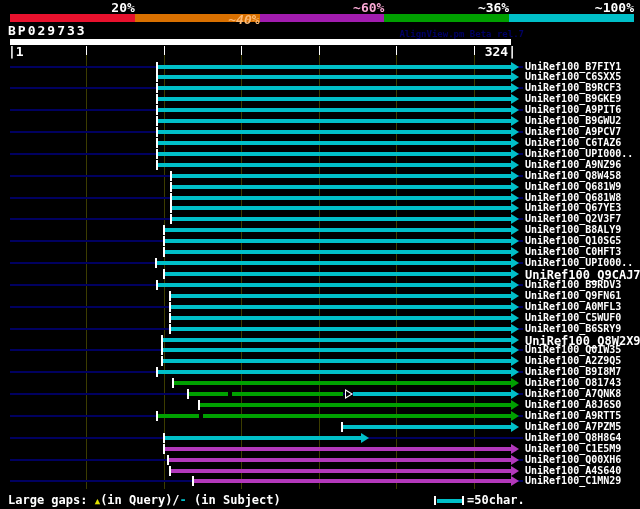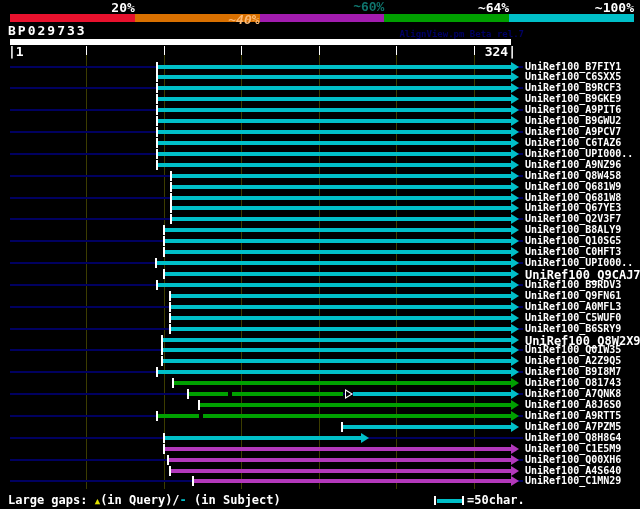--- a/index.html
+++ b/index.html
@@ -20,23 +20,23 @@
 </head>
 <body>
 
 <div id="app">
   <div id="scale-area">
       <div style="position: absolute; top: 14px; height: 8px; left: 10px; width: 124.8px; background: rgb(232, 17, 45);"></div>
       <div style="position: absolute; top: 0px; left: 134.8px; transform: translateX(-100%); font-size: 13px; color: rgb(255, 255, 255); white-space: pre;">20%</div>
       <div style="position: absolute; top: 14px; height: 8px; left: 134.8px; width: 124.8px; background: rgb(217, 112, 0);"></div>
       <div style="position: absolute; top: 12px; left: 259.6px; transform: translateX(-100%); font-size: 13px; color: #fdba74; white-space: pre; font-style: italic;">~40%</div>
       <div style="position: absolute; top: 14px; height: 8px; left: 259.6px; width: 124.8px; background: rgb(162, 28, 175);"></div>
-      <div style="position: absolute; top: 0px; left: 384.4px; transform: translateX(-100%); font-size: 13px; color: #0f766e; white-space: pre; font-family: Liberation Mono, monospace;">~60%</div>
+      <div style="position: absolute; top: 0px; left: 384.4px; transform: translateX(-100%); font-size: 13px; color: #f9a8d4; white-space: pre;">~60%</div>
       <div style="position: absolute; top: 14px; height: 8px; left: 384.4px; width: 124.8px; background: rgb(0, 160, 0);"></div>
-      <div style="position: absolute; top: 0px; left: 509.2px; transform: translateX(-100%); font-size: 13px; color: rgb(255, 255, 255); white-space: pre;">~64%</div>
+      <div style="position: absolute; top: 0px; left: 509.2px; transform: translateX(-100%); font-size: 13px; color: rgb(255, 255, 255); white-space: pre;">~36%</div>
       <div style="position: absolute; top: 14px; height: 8px; left: 509.2px; width: 124.8px; background: rgb(0, 191, 200);"></div>
       <div style="position: absolute; top: 0px; left: 634px; transform: translateX(-100%); font-size: 13px; color: rgb(255, 255, 255); white-space: pre;">~100%</div>
     </div>
   <div id="title">BP029733</div>
   <div id="watermark">AlignView.pm Beta rel.7</div>
   <div id="querybar"></div>
   <div id="ruler-start" class="ruler-label">|1</div>
   <div id="ruler-end" class="ruler-label">324|</div>
   <div id="plot">
       <div style="position: absolute; left: 86.0031px; top: 46px; width: 1px; height: 443px; background: rgb(60, 60, 0);"></div>

